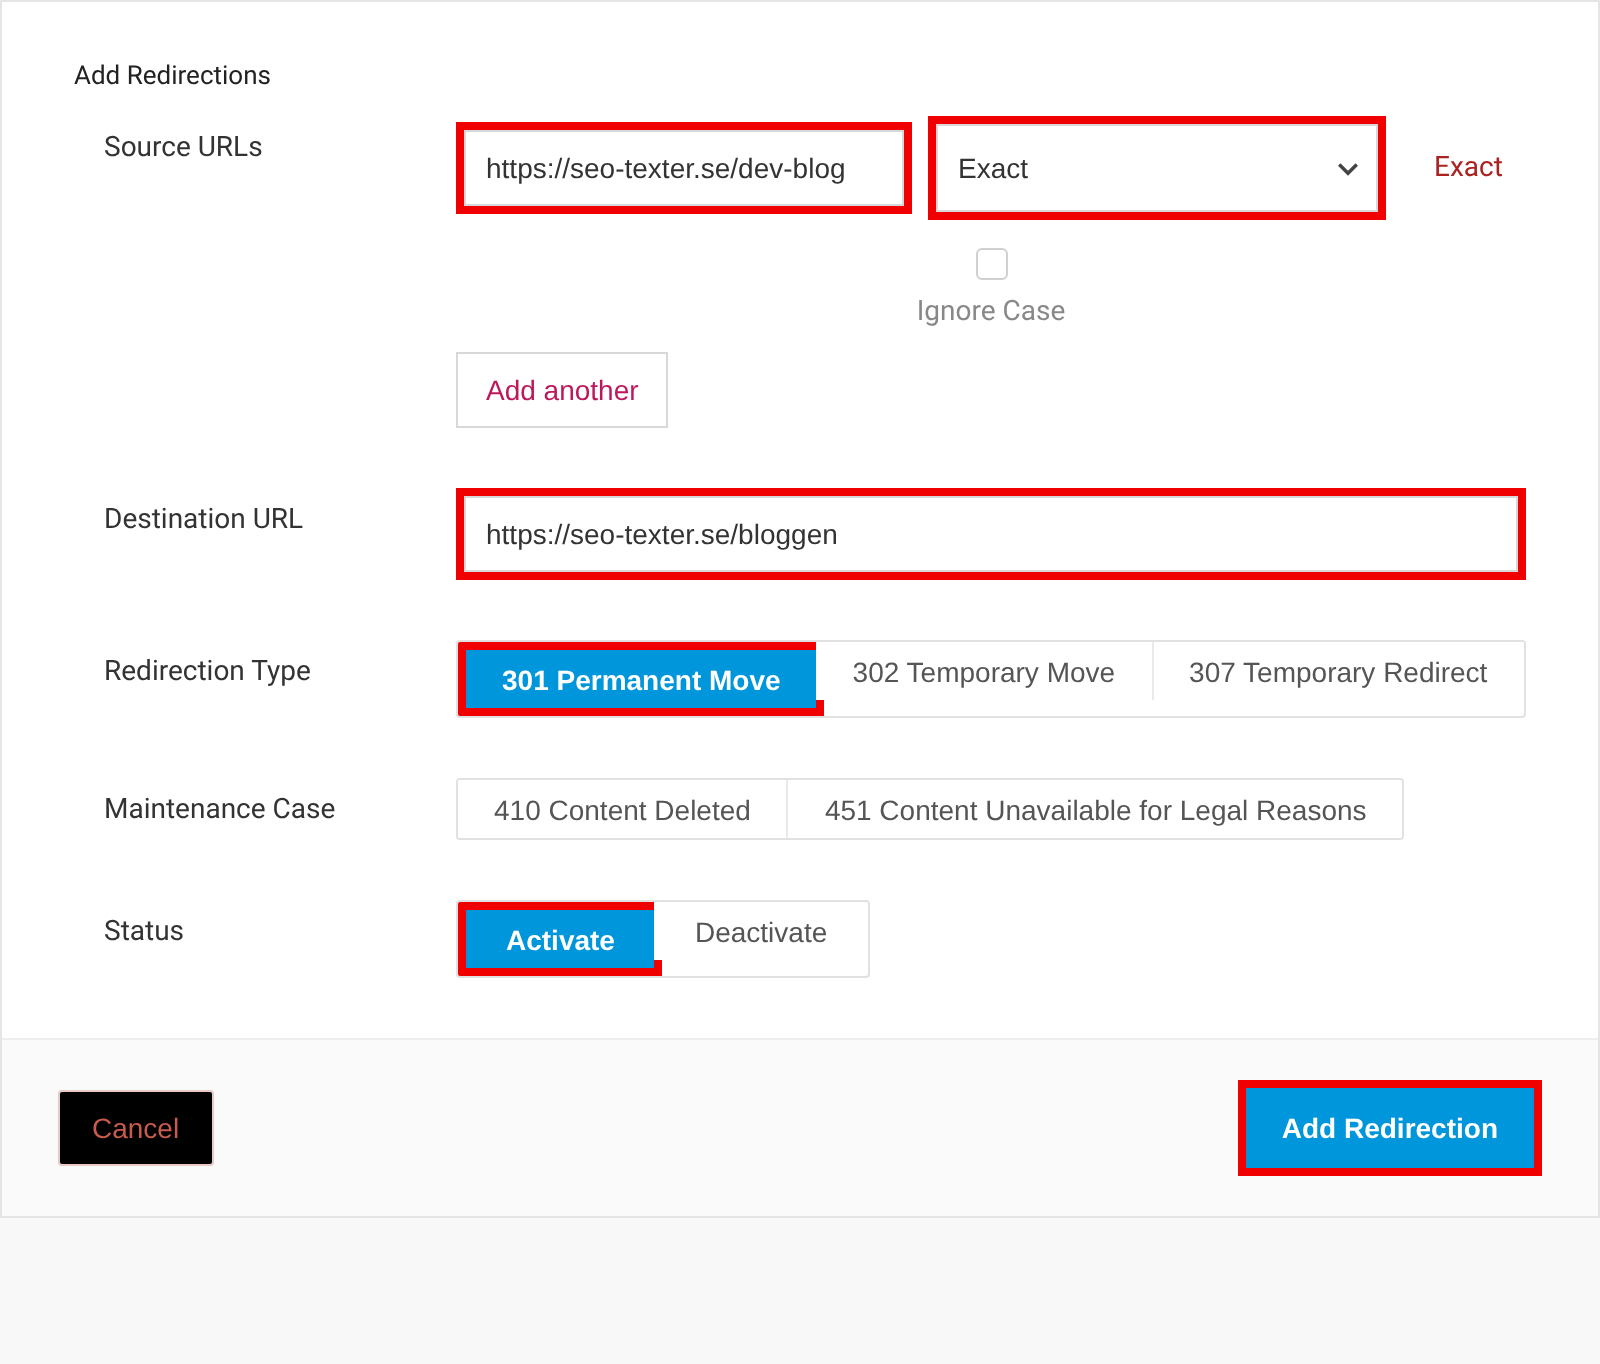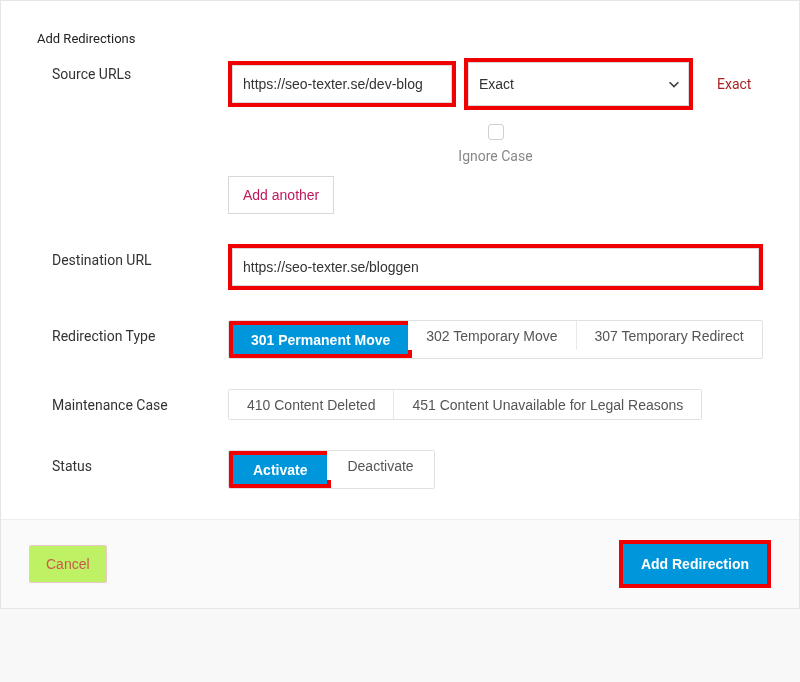--- a/index.html
+++ b/index.html
@@ -43,21 +43,21 @@
     .seg-btn.active { background: #0096db; color: #fff; font-weight: 600; }
     .seg-highlight {
       border: 4px solid #f00000; display: inline-flex; margin-right: -4px;
     }
     .dialog-footer {
       border-top: 1px solid #eee; background: #fafafa; padding: 20px 28px;
       display: flex; justify-content: space-between; align-items: center;
     }
     .btn-cancel {
       height: 38px; padding: 0 16px; font-size: 14px; color: #c85a4e;
-      background: #bef264; border: 1px solid #e8c9c5; cursor: pointer; border-radius: 2px;
+      background: #000000; border: 1px solid #e8c9c5; cursor: pointer; border-radius: 2px;
     }
     .btn-primary {
       height: 40px; padding: 0 18px; font-size: 14px; color: #fff;
       background: #0096db; border: none; cursor: pointer; font-weight: 700;
     }
     .checkbox-box {
       width: 16px; height: 16px; border: 1px solid #d0d0d0; border-radius: 3px; background: #fff;
       appearance: none; -webkit-appearance: none; cursor: pointer;
     }
     .full-highlight { border: 4px solid #f00000; }

